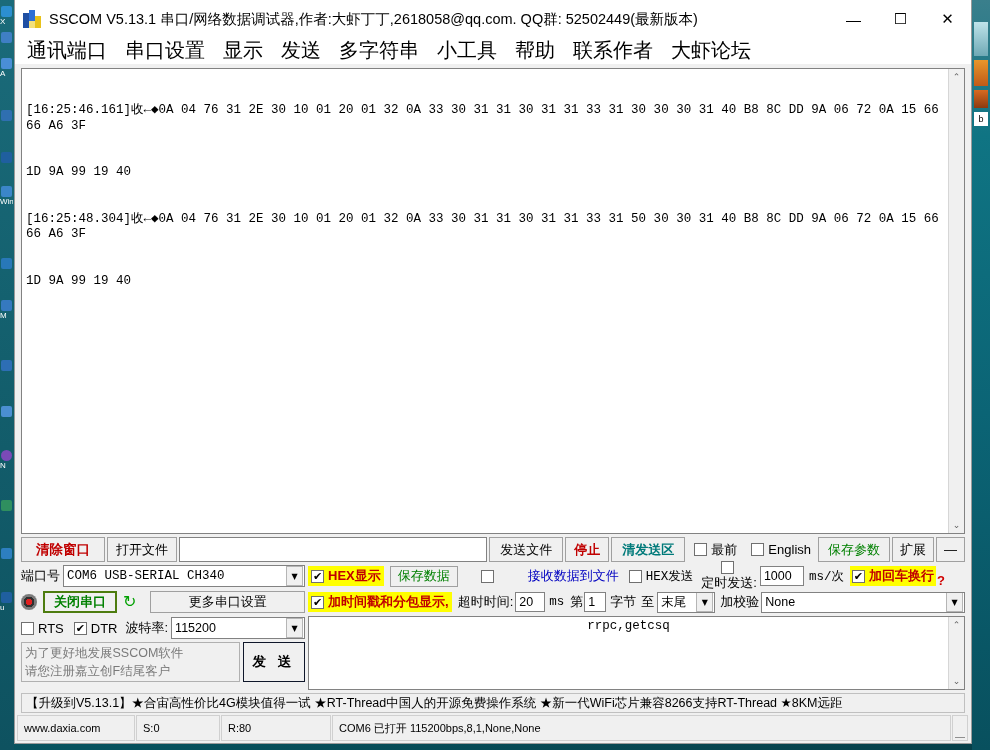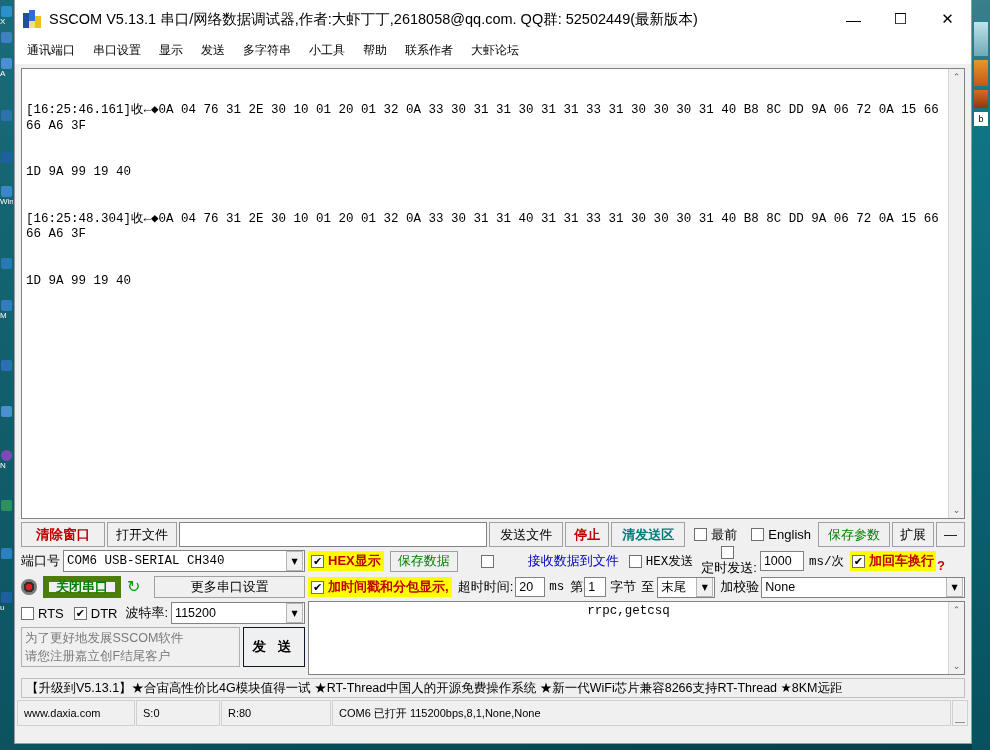--- a/index.html
+++ b/index.html
@@ -75,21 +75,21 @@
   #winbtns { position: absolute; right: 0; top: 0; display: flex; }
 
   
   #menubar {
     height: 26px; background: #ffffff;
     display: flex; align-items: center;
     padding-left: 12px; flex: 0 0 auto;
     border-bottom: 1px solid #ffffff;
   }
   .menu-item {
-    font-size: 12px; color: #000; margin-right: 18px; white-space: nowrap;
+    font-size: 20px; color: #000; margin-right: 18px; white-space: nowrap;
     font-family: "Liberation Sans", sans-serif;
   }
 
   
   #recv-wrap {
     flex: 1 1 auto; margin: 4px 6px 0px 6px;
     border: 1px solid #828282; background: #ffffff;
     display: flex; position: relative; min-height: 0;
   }
   #recv-text {
@@ -109,21 +109,21 @@
     flex: 0 0 auto;
   }
   .vsb .arrow {
     height: 16px; display: flex; align-items: center; justify-content: center;
     color: #606060; font-size: 9px; background:#f0f0f0;
     font-family: "DejaVu Sans", sans-serif;
   }
   .vsb .track { flex: 1 1 auto; background: #f0f0f0; }
 
   
-  #bottom { flex: 0 0 auto; padding: 0 0 15px 0; }
+  #bottom { flex: 0 0 auto; padding: 0 0 0 0; }
 
   
   #row-file {
     height: 25px; margin: 3px 6px 2px 6px;
     display: flex; align-items: stretch;
   }
   .btn {
     background: #f0f0f0; border: 1px solid #a0a0a0;
     display: flex; align-items: center; justify-content: center;
     padding: 0 7px; white-space: nowrap;
@@ -306,21 +306,21 @@
     <div class="menu-item">小工具</div>
     <div class="menu-item">帮助</div>
     <div class="menu-item">联系作者</div>
     <div class="menu-item">大虾论坛</div>
   </div>
 
   <div id="recv-wrap">
     <div id="recv-text">
       <div class="recv-line">[16:25:46.161]收←◆0A 04 76 31 2E 30 10 01 20 01 32 0A 33 30 31 31 30 31 31 33 31 30 30 30 31 40 B8 8C DD 9A 06 72 0A 15 66 66 A6 3F</div>
       <div class="recv-line">1D 9A 99 19 40</div>
-      <div class="recv-line">[16:25:48.304]收←◆0A 04 76 31 2E 30 10 01 20 01 32 0A 33 30 31 31 40 31 31 33 31 30 30 30 31 40 B8 8C DD 9A 06 72 0A 15 66 66 A6 3F</div>
+      <div class="recv-line">[16:25:48.304]收←◆0A 04 76 31 2E 30 10 01 20 01 32 0A 33 30 31 31 30 31 31 33 31 50 30 30 31 40 B8 8C DD 9A 06 72 0A 15 66 66 A6 3F</div>
       <div class="recv-line">1D 9A 99 19 40</div>
     </div>
     <div class="vsb">
       <div class="arrow">⌃</div>
       <div class="track"></div>
       <div class="arrow">⌄</div>
     </div>
   </div>
 
   <div id="bottom">
@@ -358,21 +358,21 @@
         <div class="ctl-row">
           <span class="lbl" style="margin-right:3px;">端口号</span>
           <span class="combo" style="flex:1 1 auto;">
             <span class="cval">COM6 USB-SERIAL CH340</span>
             <span class="carrow">▼</span>
           </span>
         </div>
 
         <div class="ctl-row">
           <span class="radio-ico"></span>
-          <span class="btn" style="margin-left:6px;border:6px solid #4d7c0f;height:22px;min-width:74px;">
+          <span class="btn" style="margin-left:6px;border:2px solid #4d7c0f;height:22px;min-width:74px;">
             <span class="txt-green" style="font-weight:bold;">关闭串口</span>
           </span>
           <span class="refresh-ico" style="margin-left:6px;">↻</span>
           <span class="btn" style="margin-left:14px;border:1px solid #a0a0a0;height:22px;flex:1 1 auto;">更多串口设置</span>
         </div>
 
         <div class="ctl-row">
           <span class="chk">
             <span class="chkbox"></span>
             <span>RTS</span>

